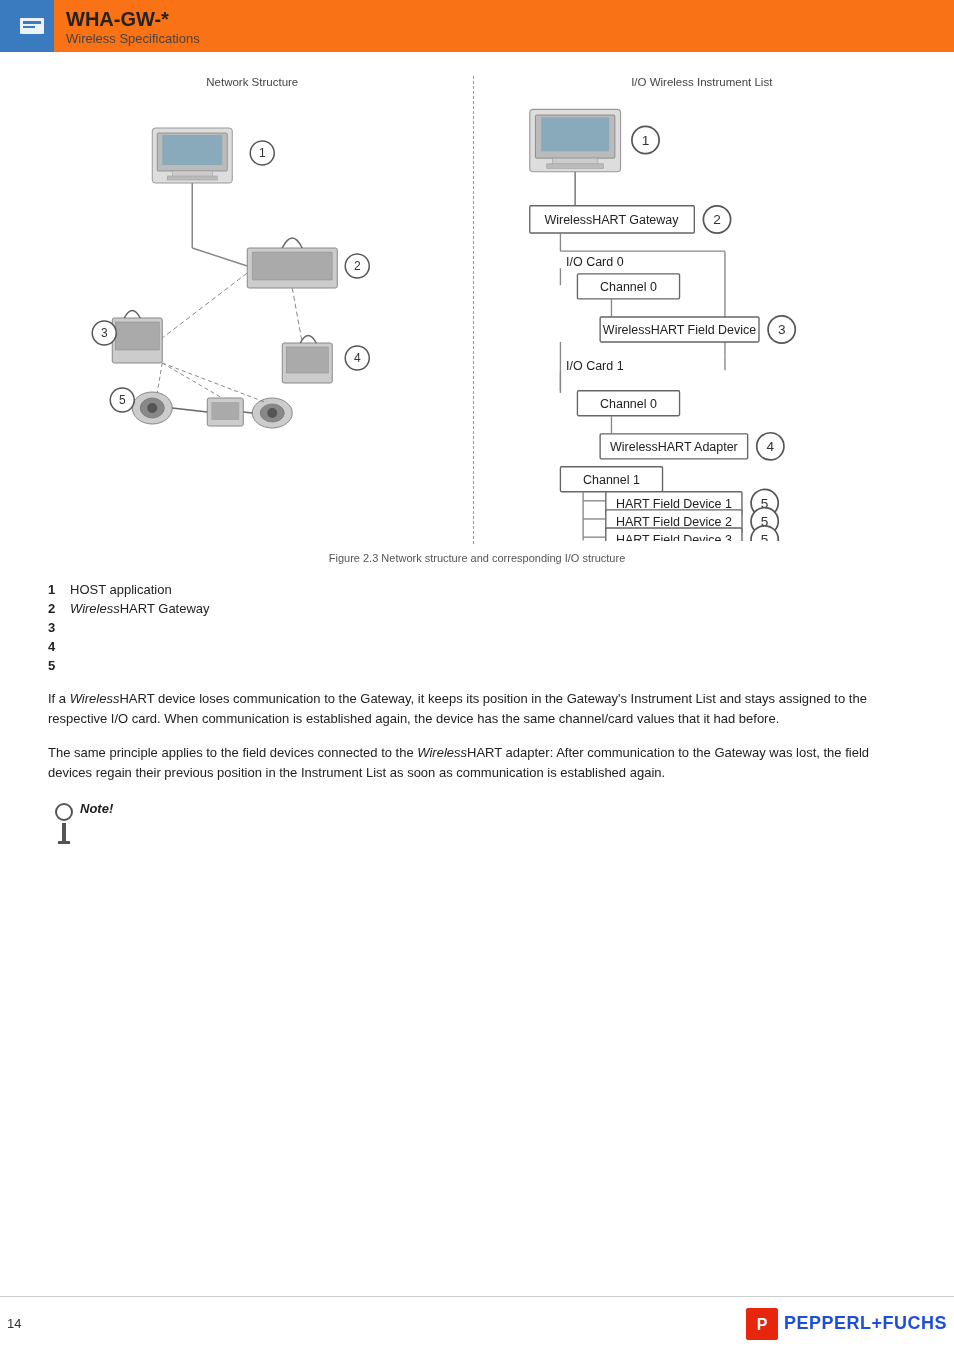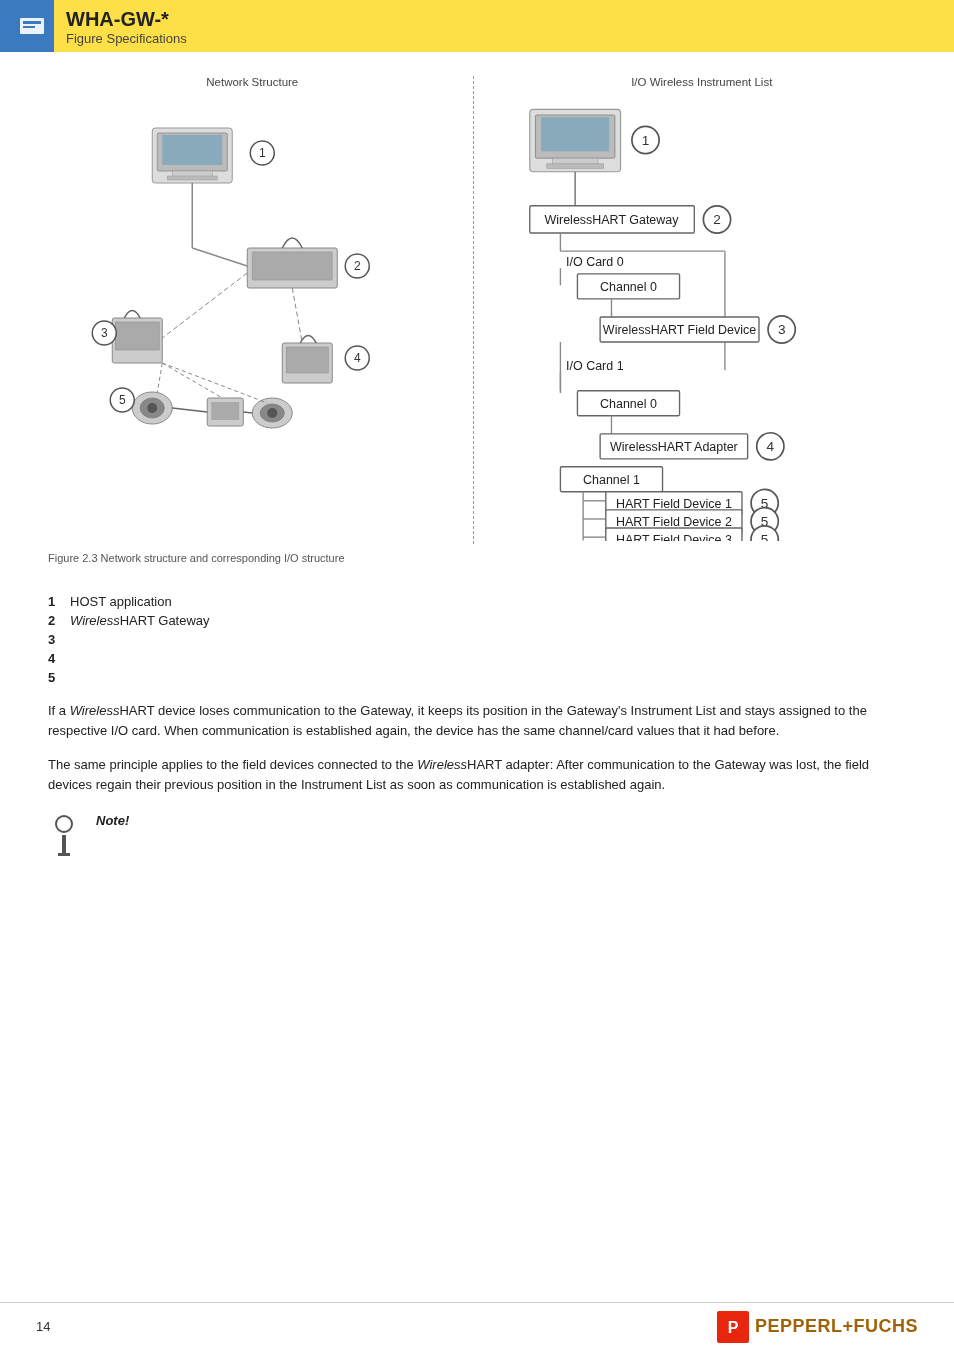--- a/index.html
+++ b/index.html
@@ -10,21 +10,21 @@
       font-family: Arial, Helvetica, sans-serif;
       font-size: 13px;
       color: #222;
       position: relative;
     }
 
     
     .header {
       display: flex;
       align-items: stretch;
-      background: #fde047;
+      background: #f97316;
       height: 52px;
       margin-bottom: 0;
     }
     .header-blue-bar {
       width: 10px;
       background: #3a7abf;
       flex-shrink: 0;
     }
     .header-icon {
       width: 44px;
@@ -83,21 +83,22 @@
       font-size: 11.5px;
       color: #444;
       text-align: center;
       margin-bottom: 10px;
     }
 
     
     .figure-caption {
       font-size: 11px;
       color: #555;
-      margin-bottom: 30px;
+      margin-bottom: 18px;
+      text-align: center;
     }
 
     
     .numbered-list {
       list-style: none;
       margin-bottom: 16px;
     }
     .numbered-list li {
       margin-bottom: 4px;
       display: flex;
@@ -111,21 +112,21 @@
     
     .para {
       margin-bottom: 14px;
       line-height: 1.55;
       font-size: 13px;
     }
 
     
     .note-box {
       display: flex;
-      gap: 16px;
+      gap: 0;
       margin-top: 18px;
       margin-bottom: 18px;
       align-items: flex-start;
     }
     .note-icon {
       width: 32px;
       min-width: 32px;
       display: flex;
       flex-direction: column;
       align-items: center;
@@ -141,25 +142,25 @@
       font-size: 13px;
       line-height: 1.55;
     }
 
     
     .footer {
       position: absolute;
       bottom: 0;
       left: 0;
       right: 0;
-      height: 48px;
+      height: 54px;
       display: flex;
       align-items: center;
       justify-content: space-between;
-      padding: 0 36px;
+      padding: 0 7px;
       border-top: 1px solid #ccc;
       gap: 20px;
     }
     .footer-page {
       font-size: 13px;
       color: #333;
     }
     .footer-logo {
       display: flex;
       align-items: center;
@@ -170,21 +171,21 @@
       height: 32px;
       background: #e8260e;
       display: flex;
       align-items: center;
       justify-content: center;
       border-radius: 2px;
     }
     .logo-text {
       font-size: 18px;
       font-weight: bold;
-      color: #a16207;
+      color: #1d4ed8;
       letter-spacing: 0.5px;
     }
 
     
     .net-svg {
       width: 100%;
       height: 340px;
     }
     .io-svg-container {
       width: 100%;
@@ -197,21 +198,21 @@
   <div class="header-blue-bar"></div>
   <div class="header-icon">
     <svg viewBox="0 0 28 28" fill="none">
       <rect x="2" y="6" width="24" height="16" rx="1" fill="white" opacity="0.9"></rect>
       <rect x="5" y="9" width="18" height="3" fill="#3a7abf"></rect>
       <rect x="5" y="14" width="12" height="2" fill="#3a7abf"></rect>
     </svg>
   </div>
   <div class="header-text">
     <span class="header-title">WHA-GW-*</span>
-    <span class="header-subtitle">Figure Specifications</span>
+    <span class="header-subtitle">Wireless Specifications</span>
   </div>
 </div>
 
 <div class="content">
 
   <div class="diagrams-row">
 
     <div class="diagram-left">
       <div class="diagram-label">Network Structure</div>
       

